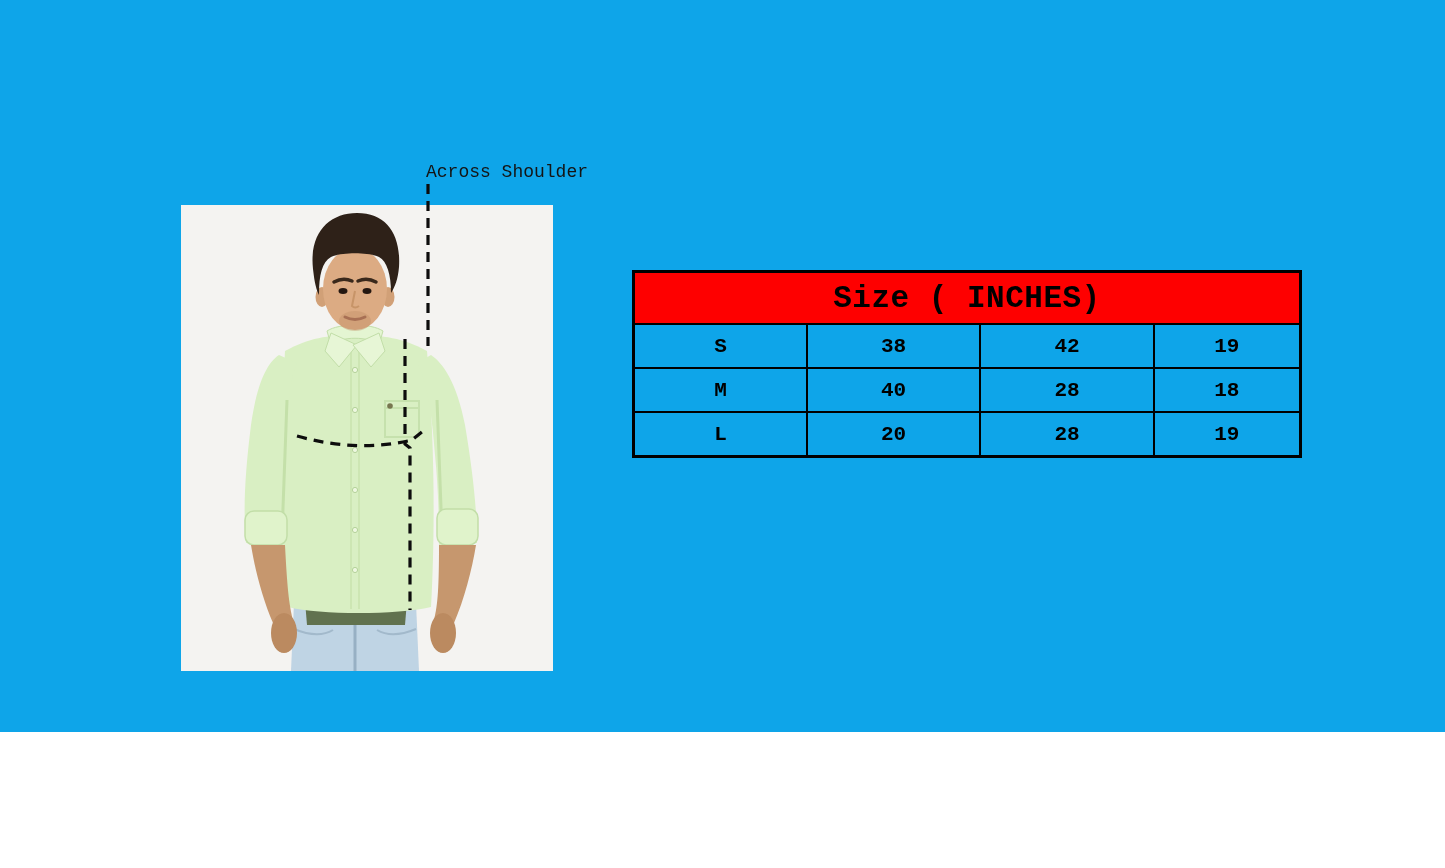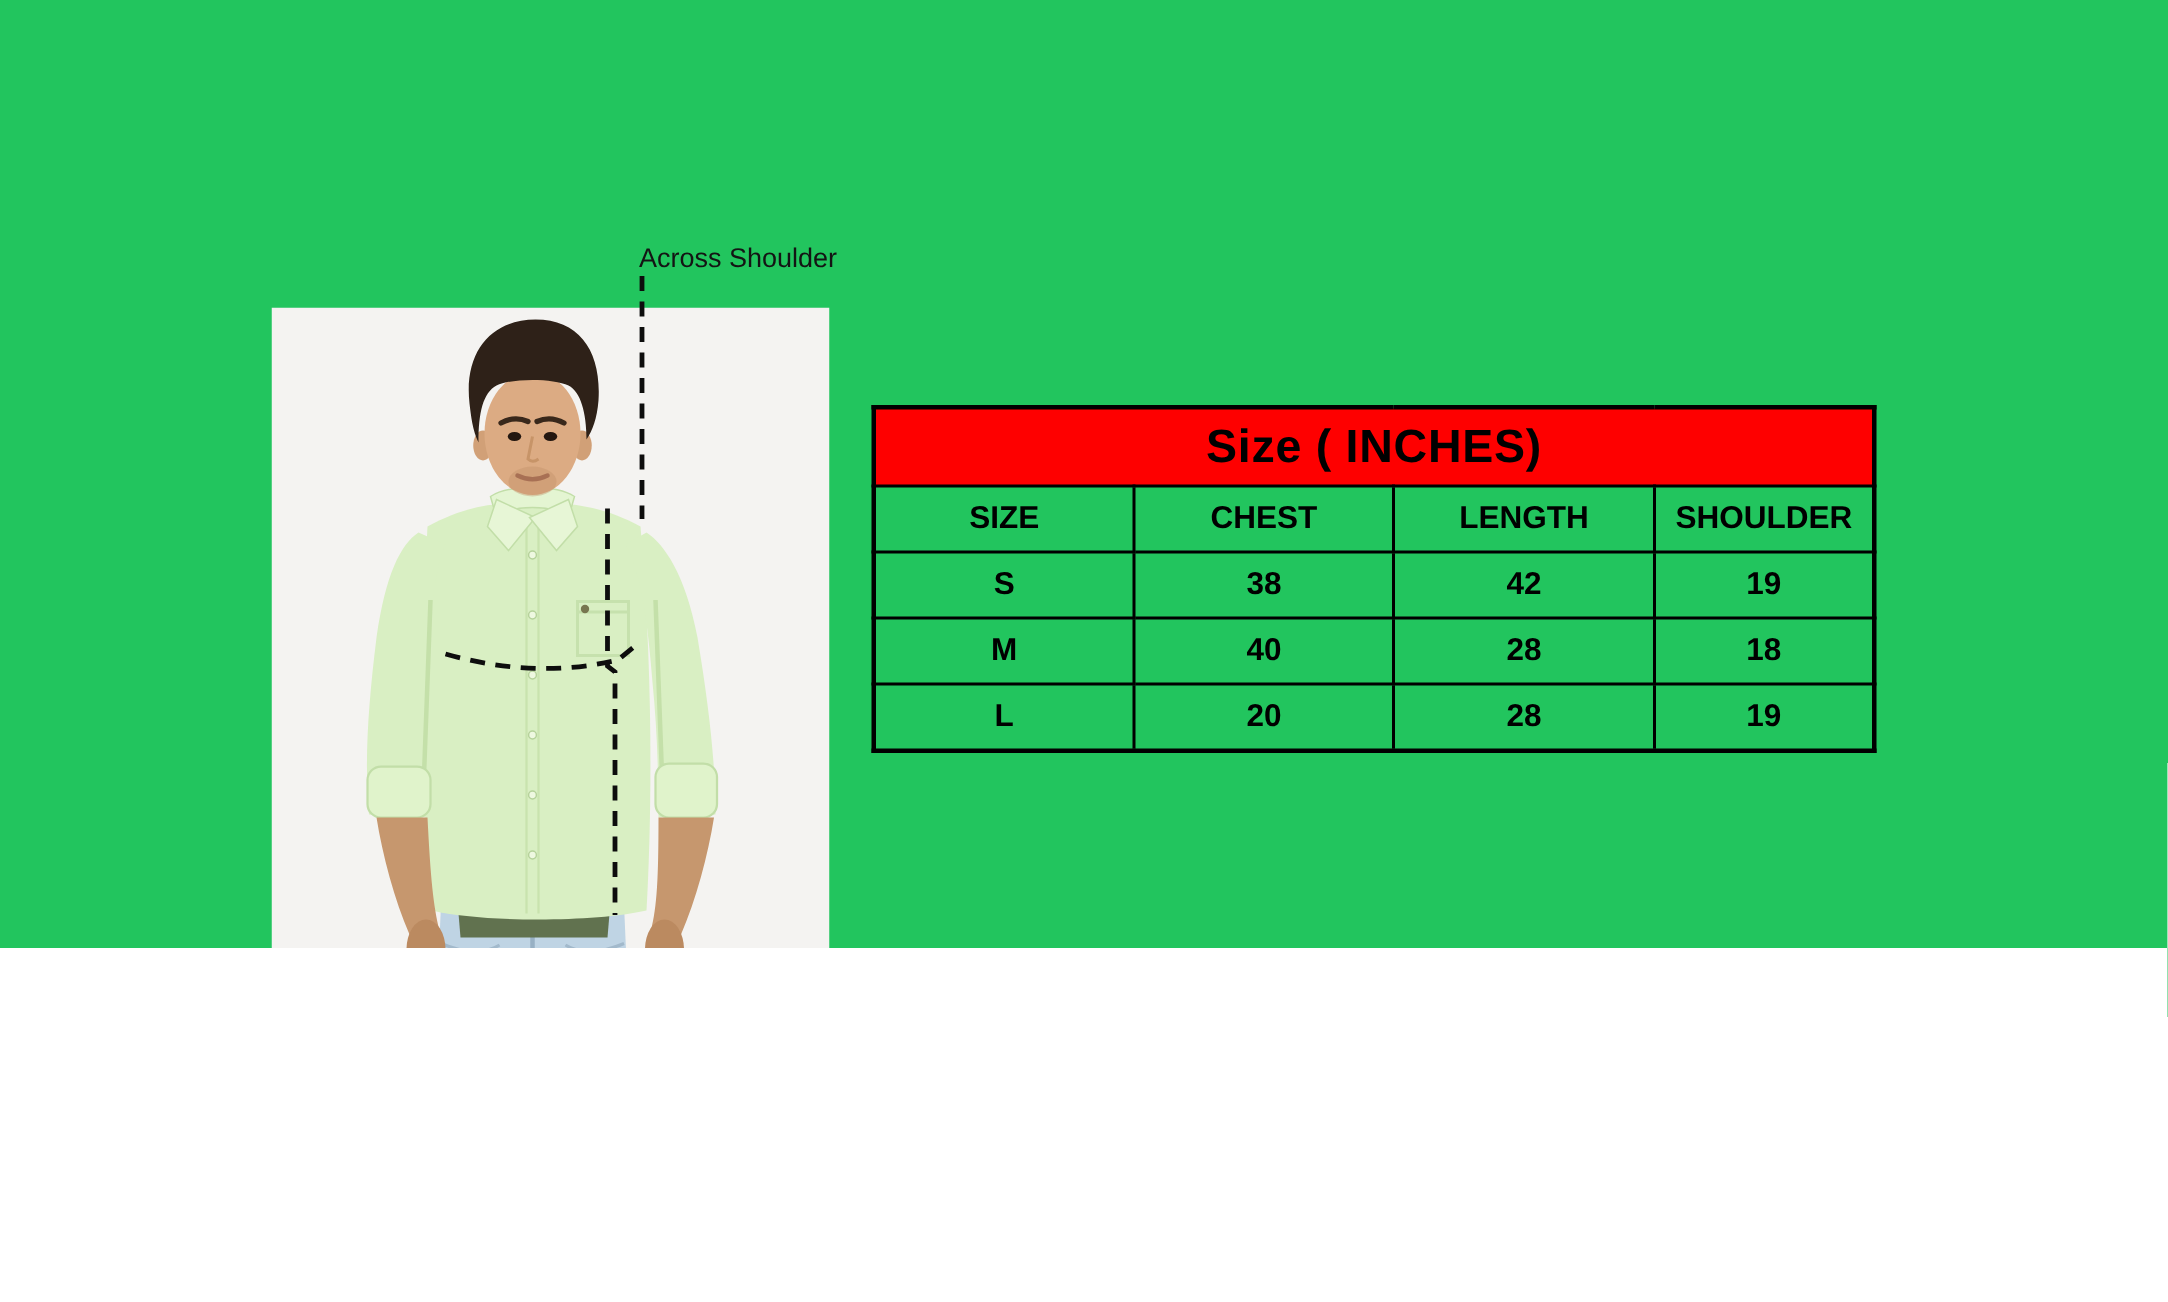--- a/index.html
+++ b/index.html
@@ -1,21 +1,21 @@
 <!DOCTYPE html>
 <html><head>
 <meta charset="utf-8">
 <style>
   html,body{margin:0;padding:0;background:#ffffff;}
   .canvas{
     position:relative;
-    width:1445px;height:632px;
-    background:#22c55e;
+    width:1445px;height:732px;
+    background:#0ea5e9;
     overflow:hidden;
-    font-family:Liberation Sans, sans-serif;
+    font-family:Liberation Mono, monospace;
   }
 
   
   .photo{
     position:absolute;left:181px;top:205px;
     width:372px;height:466px;
   }
   .photo svg{display:block;}
 
   
@@ -27,21 +27,21 @@
   }
 
   
   .measure-overlay{
     position:absolute;left:0;top:0;width:1445px;height:868px;
     pointer-events:none;
   }
 
   
   .size-table{
-    position:absolute;left:581px;top:270px;
+    position:absolute;left:632px;top:270px;
     width:670px;
     border-collapse:collapse;
     table-layout:fixed;
     border:3px solid #000;
     color:#000;font-weight:700;text-align:center;
   }
   .size-table td,.size-table th{border:2px solid #000;padding:0;vertical-align:middle;}
   .title-cell{
     background:#fe0000;
     height:50px;
@@ -143,26 +143,20 @@
     <colgroup>
       <col style="width:26%">
         <col style="width:26%">
         <col style="width:26%">
         <col style="width:22%">
     </colgroup>
     <tbody>
       <tr>
         <td colspan="4" class="title-cell">Size ( INCHES)</td>
       </tr>
-      <tr class="head-row">
-        <th>SIZE</th>
-        <th>CHEST</th>
-        <th>LENGTH</th>
-        <th>SHOULDER</th>
-      </tr>
       <tr class="data-row">
         <td>S</td>
         <td>38</td>
         <td>42</td>
         <td>19</td>
       </tr>
       <tr class="data-row">
         <td>M</td>
         <td>40</td>
         <td>28</td>

